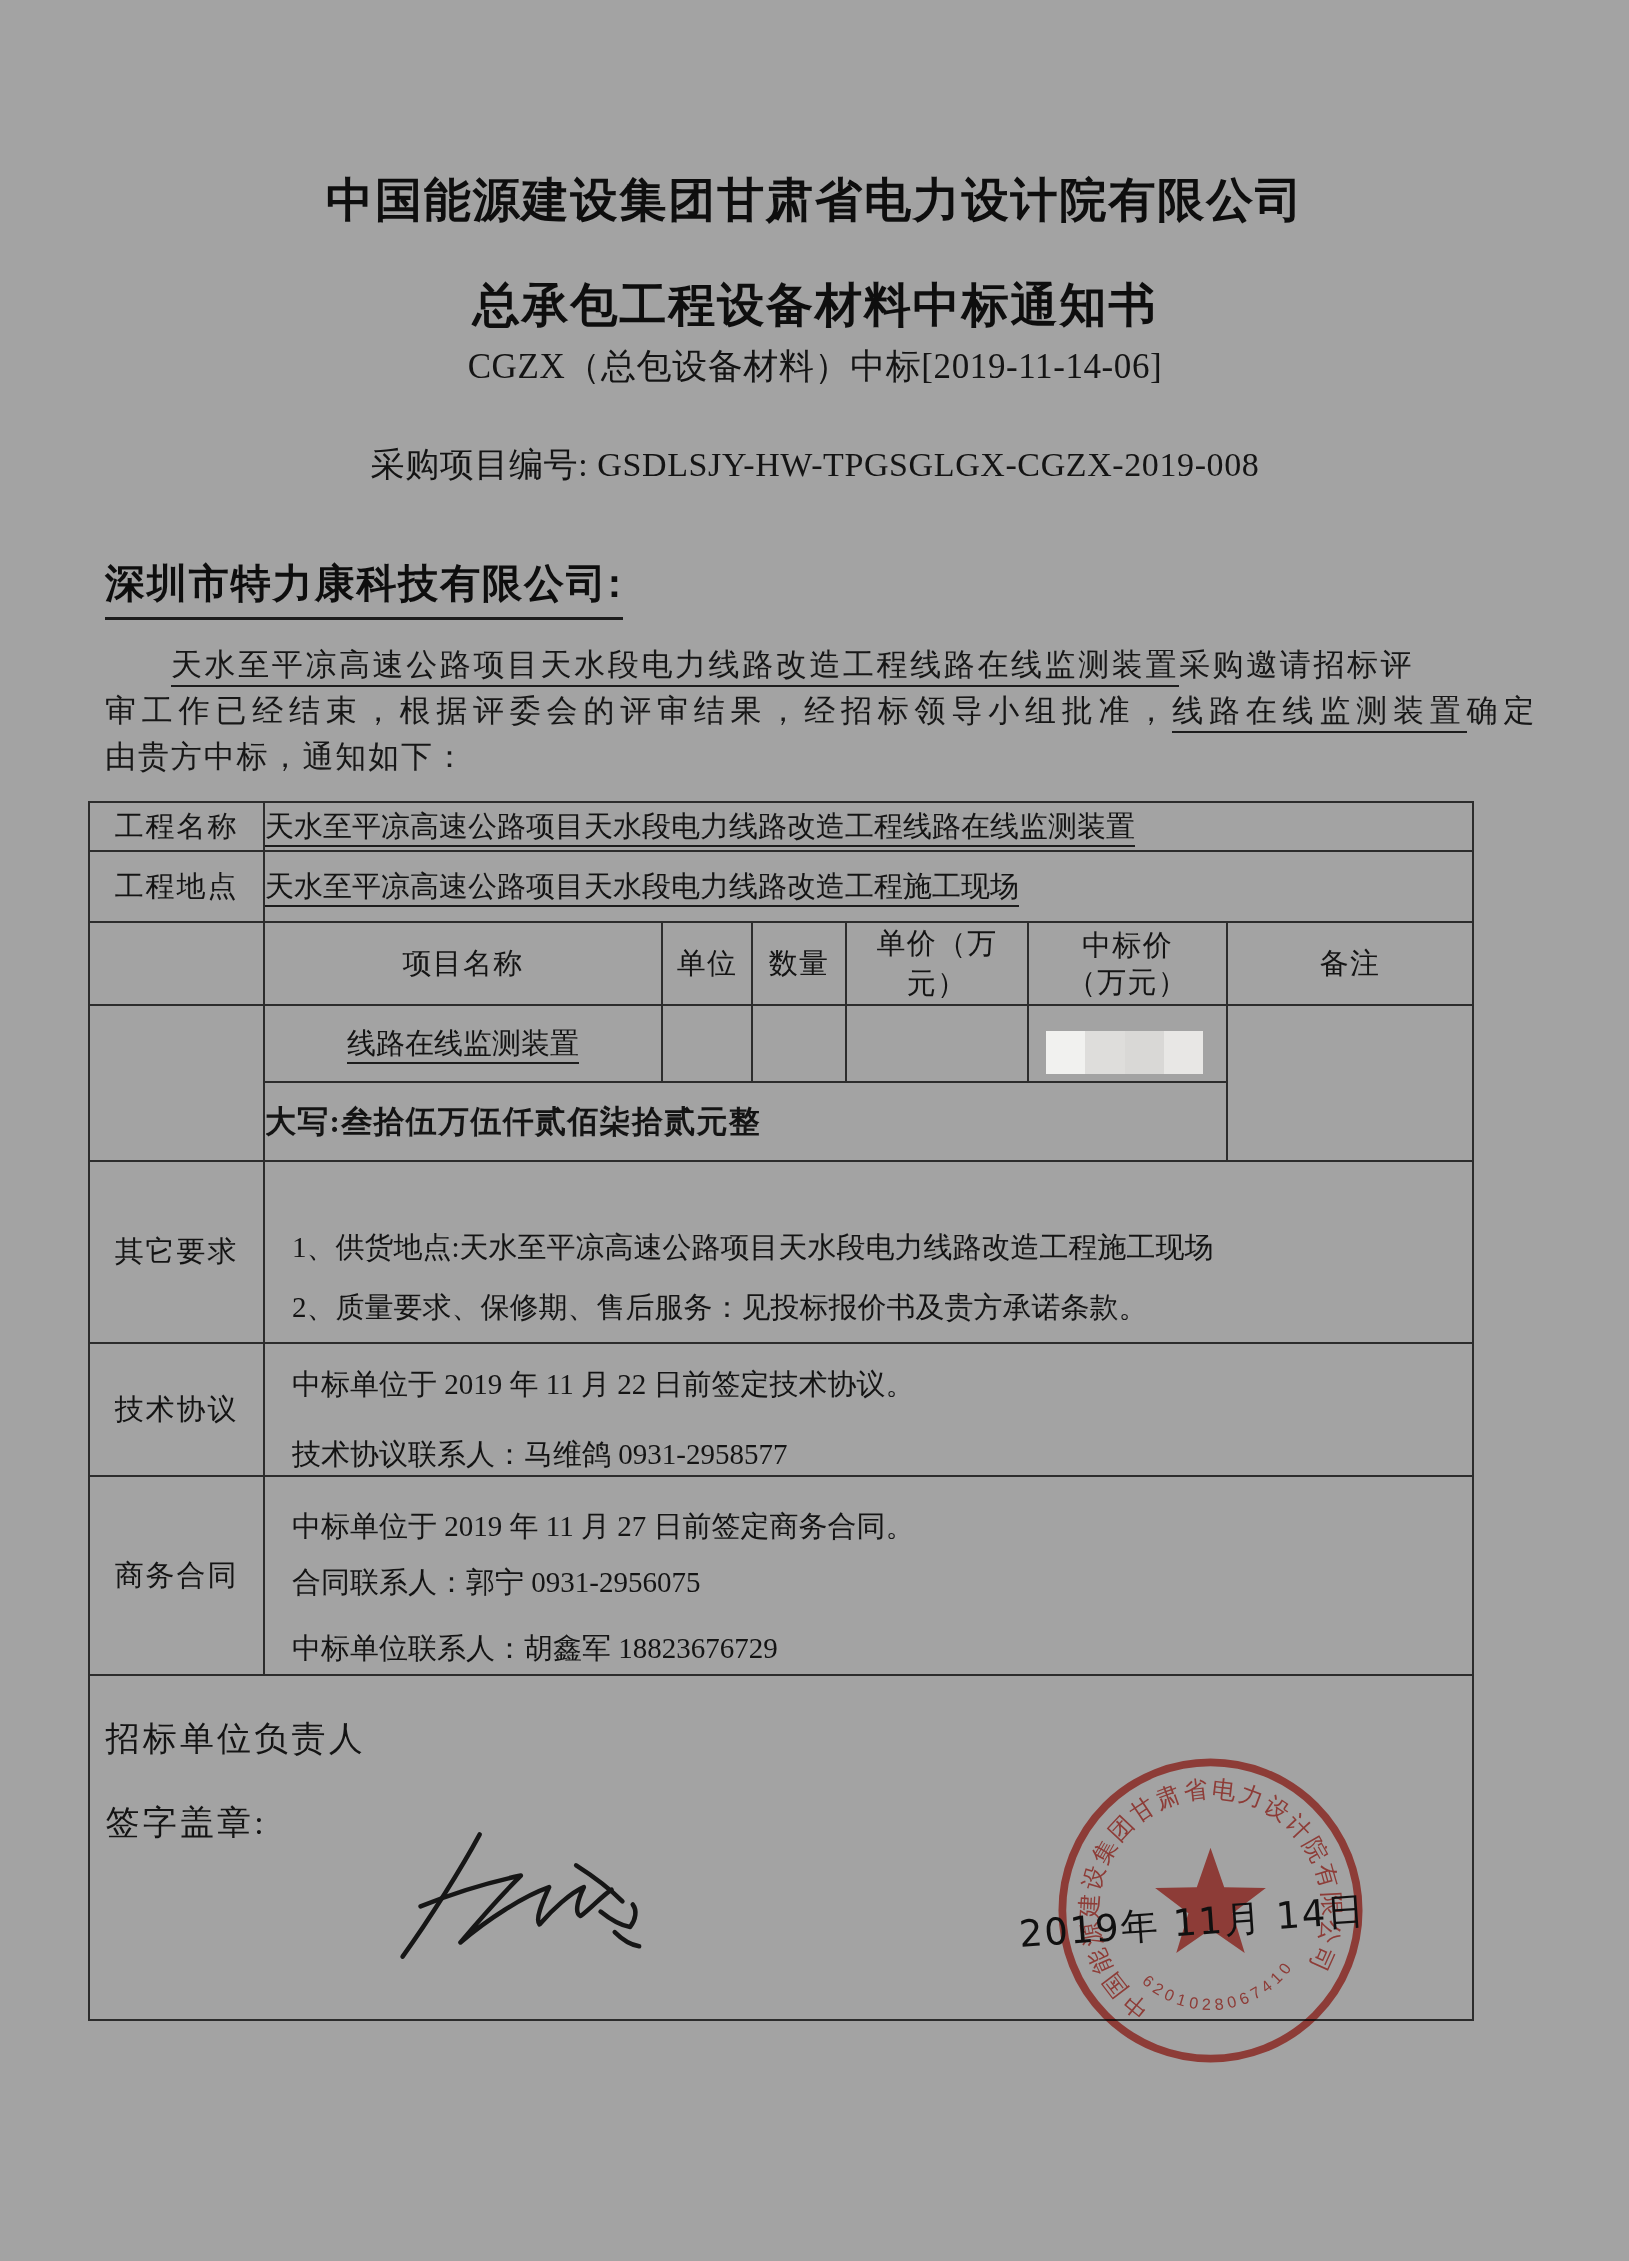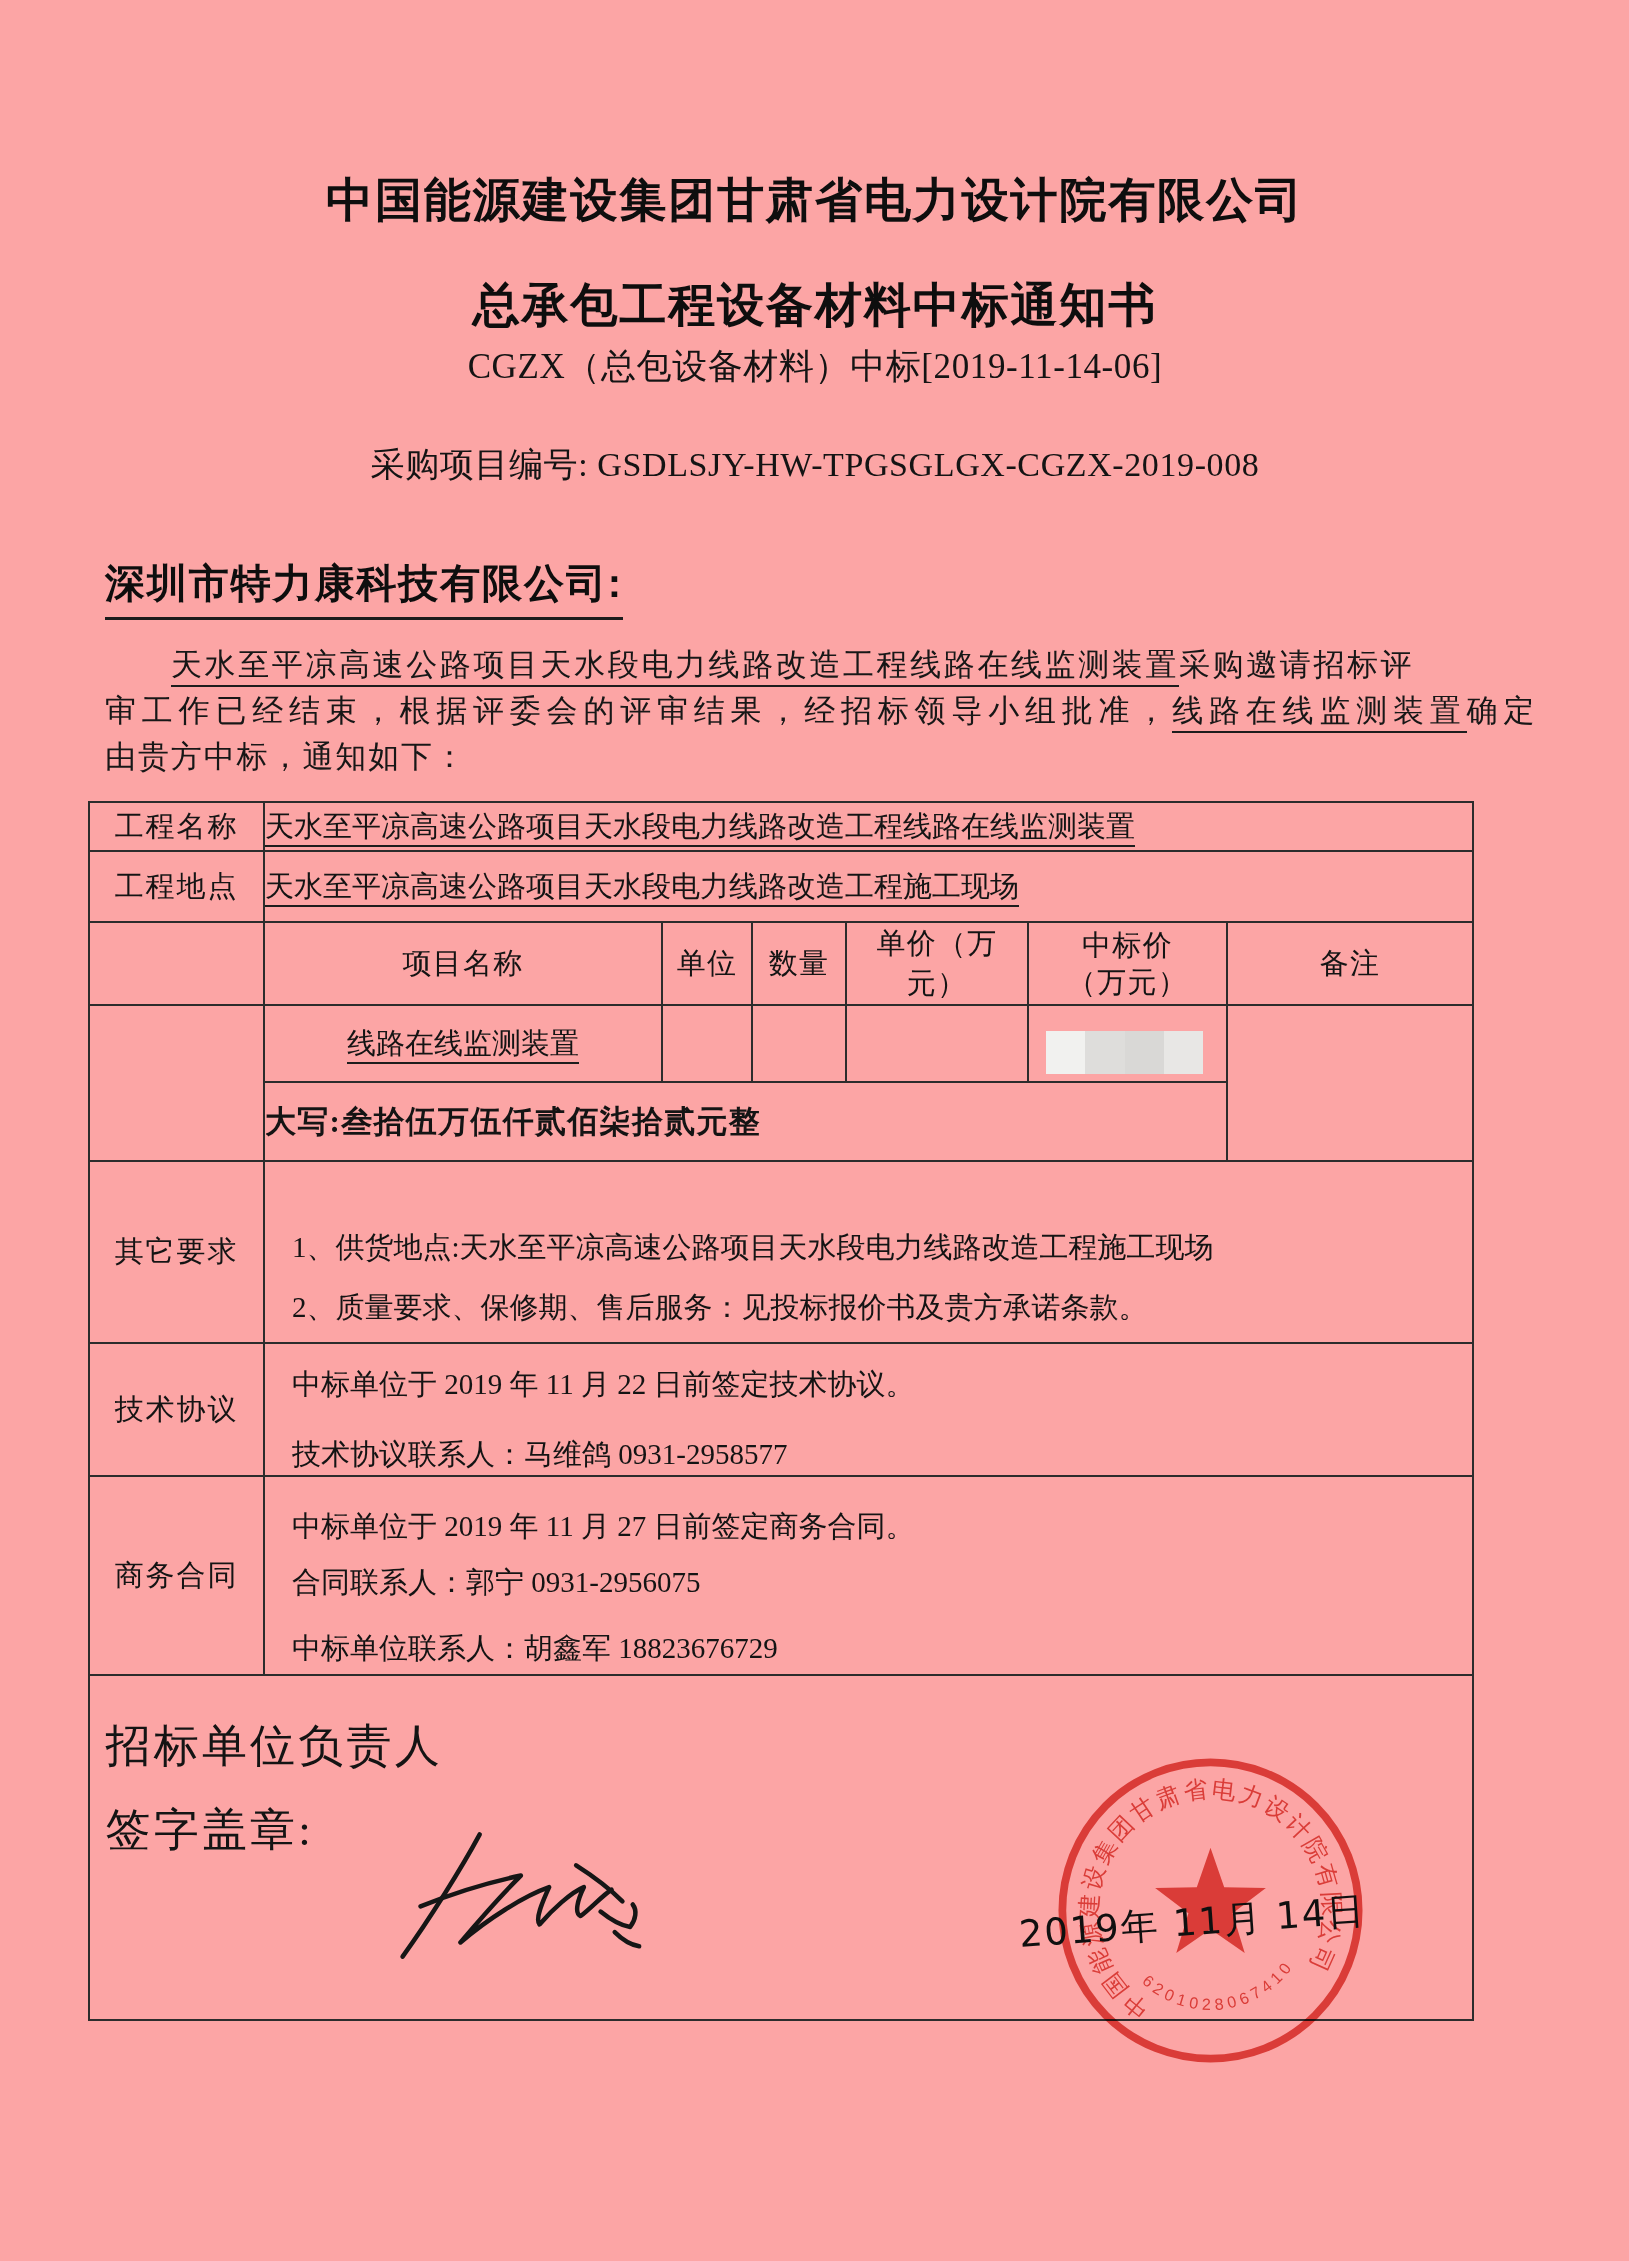--- a/index.html
+++ b/index.html
@@ -1,18 +1,18 @@
 <!DOCTYPE html>
 <html style="font-size:10.3px"><head>
 <meta charset="utf-8">
 <style>
   html,body{margin:0;padding:0;background:#e9e9e7;}
   .page{
     position:relative;width:1630px;height:2261px;margin:0 auto;
-    background:#fca5a5;overflow:hidden;
+    background:#a3a3a3;overflow:hidden;
     font-family:"Liberation Serif","DejaVu Serif",serif;color:#141414;
   }
   
   .c-line{position:absolute;left:0;width:100%;text-align:center;white-space:nowrap;}
   .title{font-family:"Liberation Sans","DejaVu Sans",sans-serif;font-weight:bold;
          font-size:47px;letter-spacing:1.9px;color:#0e0e0e;}
   .t1{top:169px;}
   .t2{top:274px;}
   .code{top:343px;font-size:35px;letter-spacing:0.6px;}
   .proc{top:442px;font-size:34px;letter-spacing:0.6px;}
@@ -50,21 +50,21 @@
   .redact .p1{background:#f1f1ef;} .redact .p2{background:#dedddb;}
   .redact .p3{background:#d9d8d6;} .redact .p4{background:#e8e7e5;}
   .amount{font-weight:bold;padding-left:10.3px;letter-spacing:1.3px;font-size:31px;}
   .blk{vertical-align:top;}
   .blk .ln{padding-left:27px;white-space:nowrap;line-height:36px;}
   .req .ln1{margin-top:50px;} .req .ln2{margin-top:24.5px;}
   .tech .ln1{margin-top:19.3px;} .tech .ln2{margin-top:34px;}
   .biz  .ln1{margin-top:23px;} .biz .ln2{margin-top:20.6px;} .biz .ln3{margin-top:30px;}
   
   .footer-cell{position:relative;vertical-align:top;}
-  .ft{position:absolute;left:15.5px;font-size:45px;letter-spacing:3.2px;white-space:nowrap;}
+  .ft{position:absolute;left:15.5px;font-size:34px;letter-spacing:3.2px;white-space:nowrap;}
   .ft1{top:40px;} .ft2{top:124px;}
   .signature{position:absolute;left:293px;top:152px;width:277px;height:135px;}
   .stamp{position:absolute;left:962px;top:76px;width:317px;height:317px;mix-blend-mode:multiply;}
   .stamp-date{
     position:absolute;left:906px;top:222px;width:393px;text-align:center;
     font-family:"DejaVu Sans",sans-serif;font-size:37px;letter-spacing:1.9px;
     color:#101010;transform:rotate(-4deg);white-space:nowrap;
   }
 </style>
 </head>

